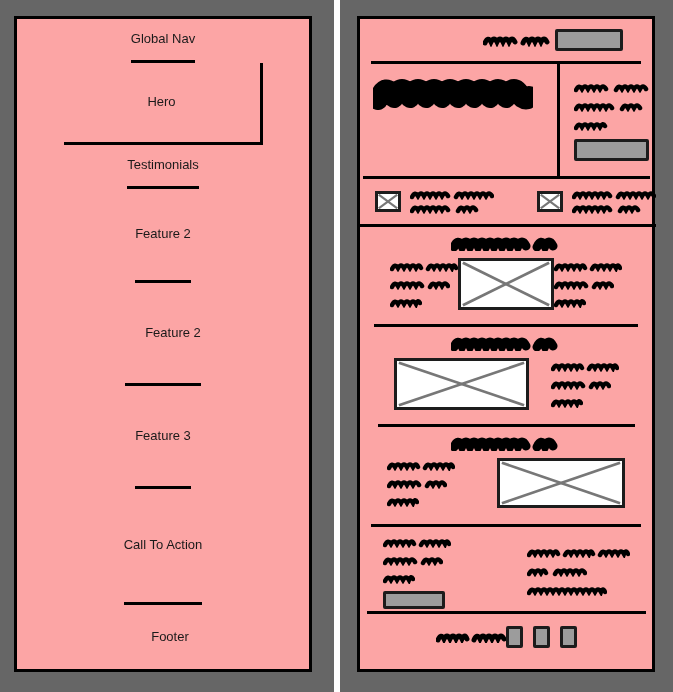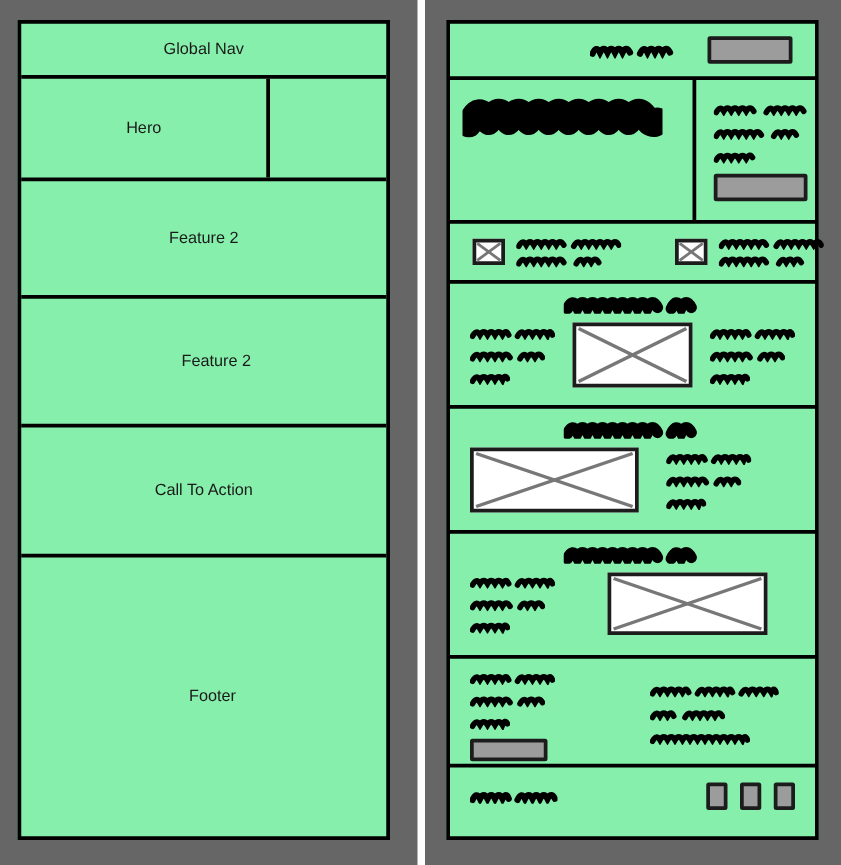--- a/index.html
+++ b/index.html
@@ -12,23 +12,23 @@
   #root { position: relative; width: 673px; height: 692px; }
 
   
   .gutter {
     position: absolute; top: 0; bottom: 0;
     left: 334px; width: 6px; background: #ffffff;
   }
 
   
   .panel {
-    position: absolute; background: #86efac;
+    position: absolute; background: #fca5a5;
     border: 3px solid #000000;
-    display: flex; flex-direction: column;
+    display: flex; flex-direction: column; align-items: center;
   }
   #panel-left  { left: 14px;  top: 16px; width: 298px; height: 656px; }
   #panel-right { left: 357px; top: 16px; width: 298px; height: 656px; }
 
   
   .lblock {
     border-bottom: 3px solid #000000;
     display: flex; align-items: center; justify-content: center;
     font-size: 13px; color: #1a1a1a; text-align: center;
     line-height: 1.25;
@@ -130,31 +130,37 @@
     <div class="lblock" style="height:44px;">
       <span>Global Nav</span>
     </div>
 
     <div class="lrow" style="height:82px;gap:16px;">
       <div class="lblock lsplit-left">
         <span>Hero</span>
       </div>
     </div>
 
+    <div class="lblock" style="height:44px;">
+      <span>Testimonials</span>
+    </div>
 
     <div class="lblock" style="height:94px;">
       <span>Feature 2</span>
     </div>
 
     <div class="lblock" style="height:103px;padding-left:20px;">
       <span>Feature 2</span>
     </div>
 
-
-    <div class="lblock" style="height:104px;">
+    <div class="lblock" style="height:103px;">
+      <span>Feature 3</span>
+    </div>
+
+    <div class="lblock" style="height:116px;">
       <span>Call To Action</span>
     </div>
 
     <div class="lblock" style="flex:1 1 auto;margin-left:14px;">
       <span>Footer</span>
     </div>
 
   </div>
 
   <div class="panel" id="panel-right">

